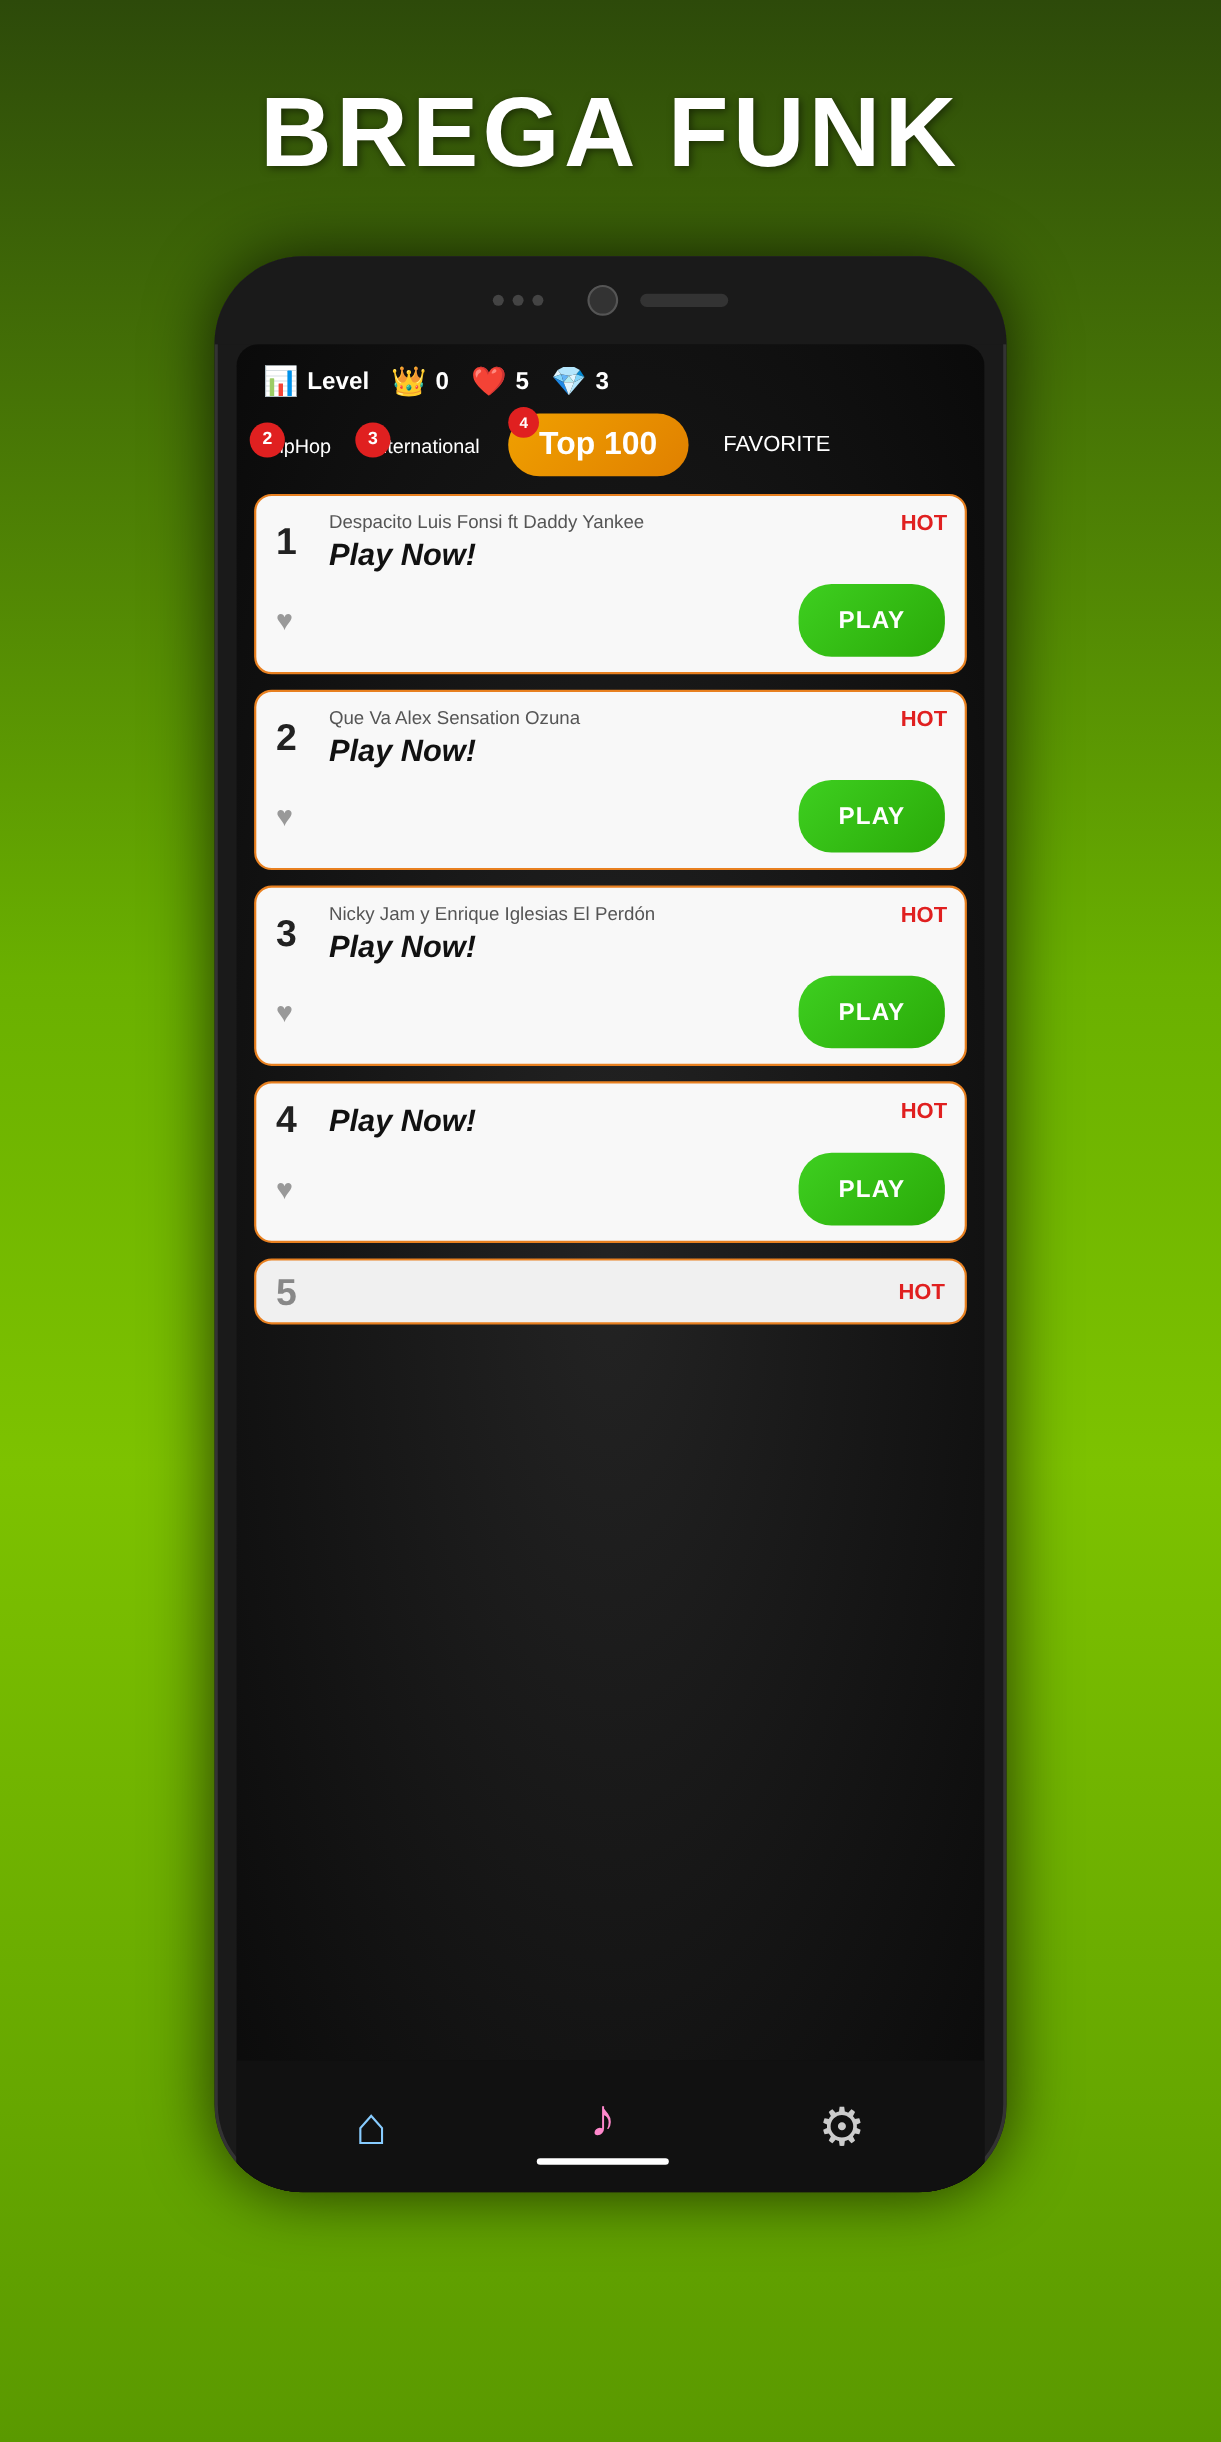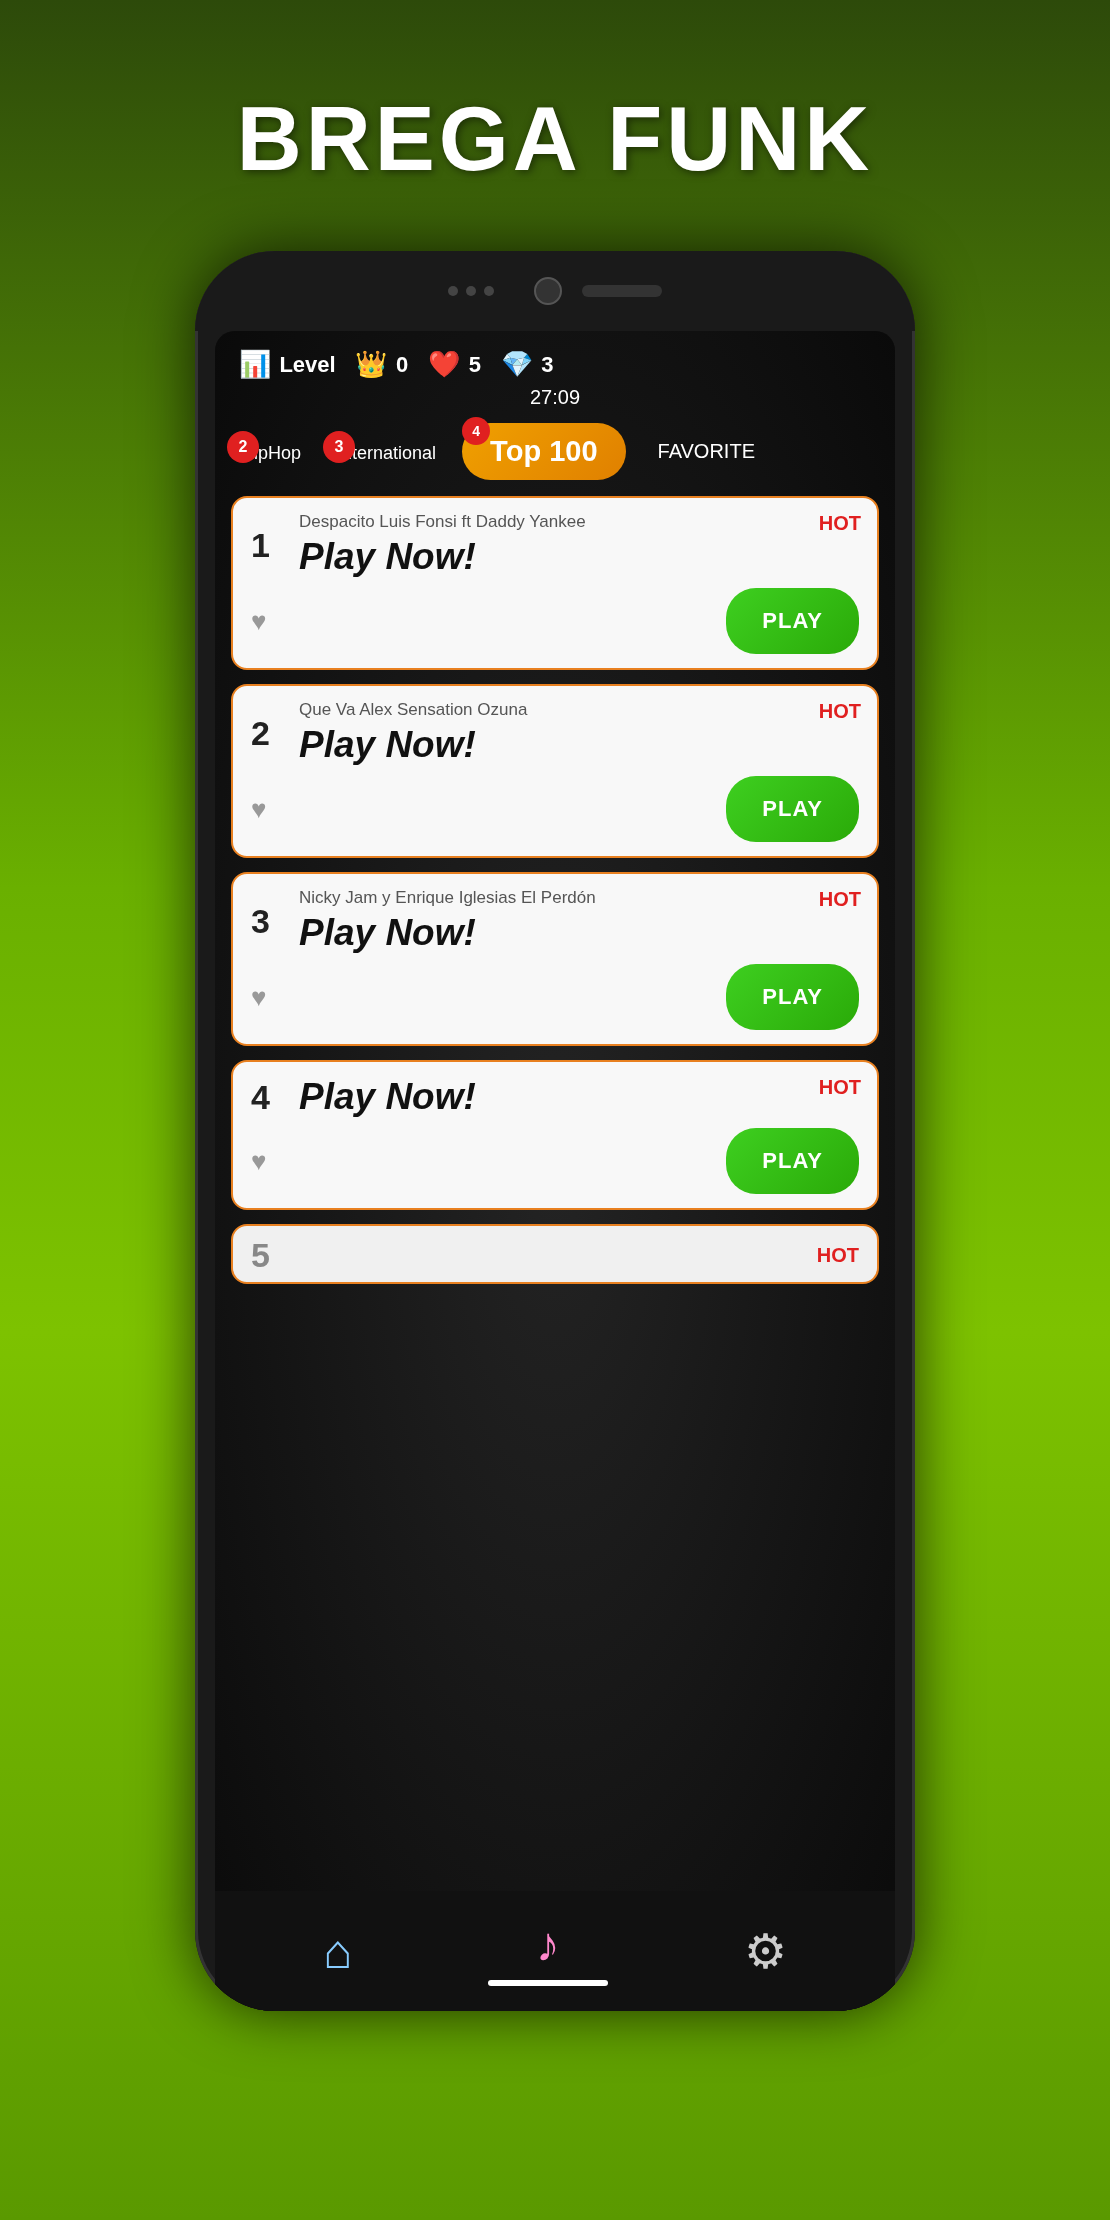--- a/index.html
+++ b/index.html
@@ -13,21 +13,21 @@
       align-items: center;
       position: relative;
       overflow: hidden;
     }
 
     .page-title {
       color: white;
       font-size: 90px;
       font-weight: bold;
       text-align: center;
-      margin-top: 88px;
+      margin-top: 70px;
       letter-spacing: 4px;
       text-shadow: 2px 2px 8px rgba(0,0,0,0.5);
     }
 
     
     .phone-frame {
       width: 720px;
       height: 1760px;
       background: #1a1a1a;
       border-radius: 80px;
@@ -244,21 +244,21 @@
       padding-left: 12px;
     }
 
     .song-subtitle {
       font-size: 17px;
       color: #555;
       margin-bottom: 4px;
     }
 
     .song-title-main {
-      font-size: 37px;
+      font-size: 28px;
       font-weight: bold;
       color: #111;
       font-style: italic;
     }
 
     .hot-label {
       color: #e02020;
       font-size: 20px;
       font-weight: bold;
       position: absolute;
@@ -377,21 +377,20 @@
         <div class="stat-item">
           <span class="stat-icon">❤️</span>
           <span>5</span>
         </div>
         <div class="stat-item">
           <span class="stat-icon">💎</span>
           <span>3</span>
         </div>
       </div>
 
-      <div class="timer-text">27:09</div>
 
       <div class="tab-bar">
 
         <div class="tab-item" style="margin-right:10px;">
           <div class="tab-badge red">2</div>
           <span class="tab-label">HipHop</span>
         </div>
 
         <div class="tab-item" style="margin-right:10px;">
           <div class="tab-badge red">3</div>

